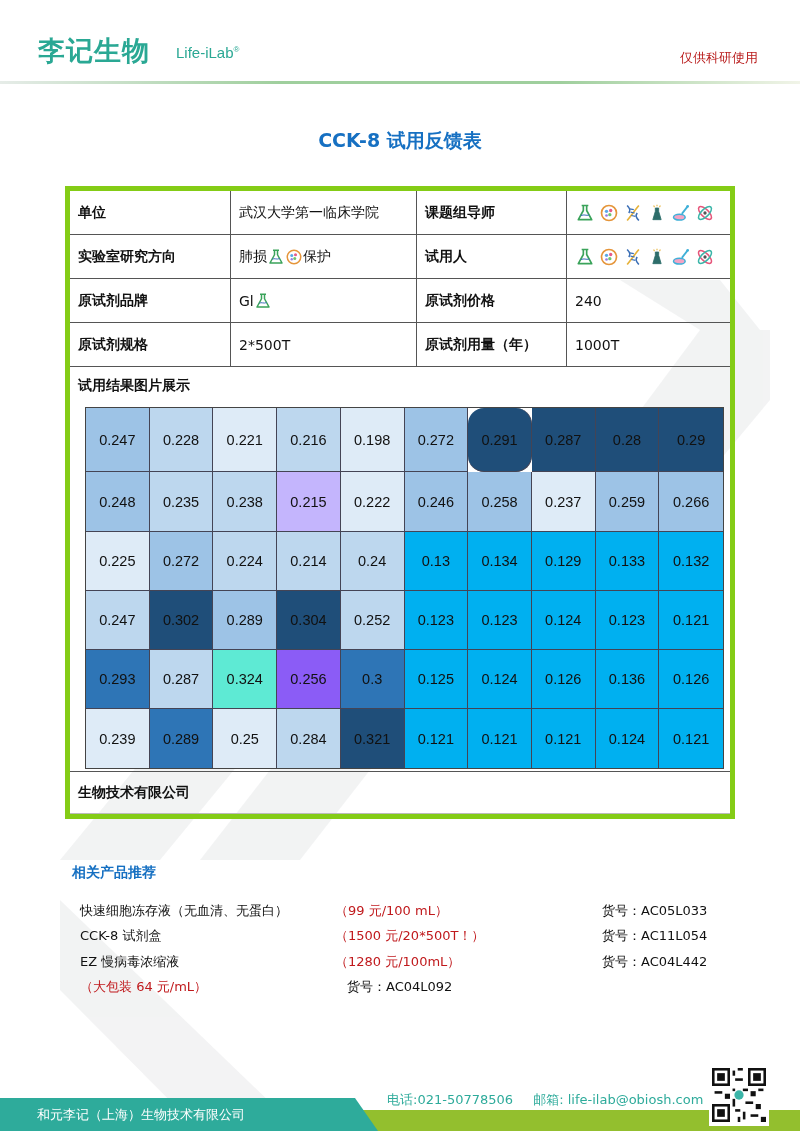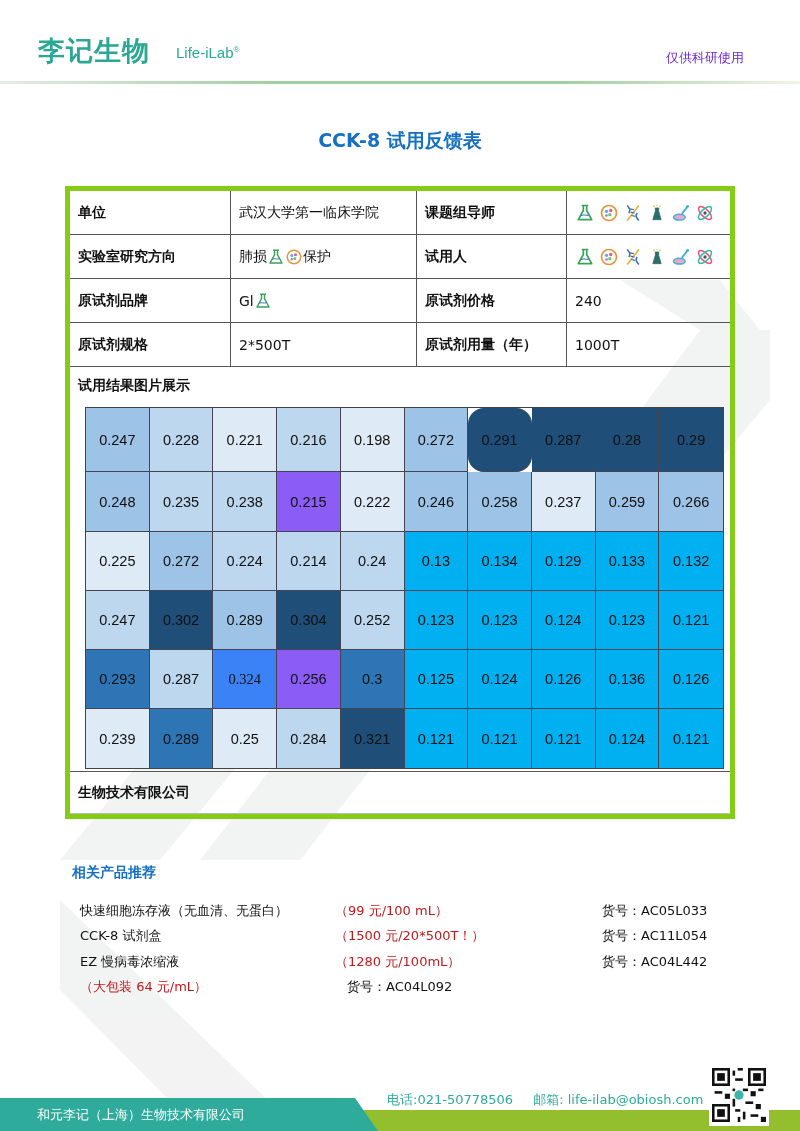--- a/index.html
+++ b/index.html
@@ -4,21 +4,21 @@
 <style>
   * { box-sizing: border-box; margin: 0; padding: 0; }
   html, body { width: 800px; height: 1131px; background: #ffffff; }
   body { position: relative; overflow: hidden; font-family: "DejaVu Sans", "Liberation Sans", sans-serif; color: #111; }
 
   
   .header { position: absolute; left: 0; top: 0; width: 800px; height: 84px; }
   .logo-cn { position: absolute; left: 38px; top: 33px; font-size: 27px; font-weight: 900; color: #2aa894; letter-spacing: 1px; }
   .logo-en { position: absolute; left: 176px; top: 44px; font-size: 15px; color: #2aa894; font-family: "Liberation Sans", sans-serif; }
   .logo-en sup { font-size: 8px; }
-  .header-note { position: absolute; right: 56px; top: 49px; font-size: 13px; color: #6d28d9; }
+  .header-note { position: absolute; right: 42px; top: 49px; font-size: 13px; color: #b91c1c; }
   .header-line { position: absolute; left: 0; top: 81px; width: 800px; height: 3px;
     background: linear-gradient(to right, #e6ece8 0%, #9fcf9d 35%, #9fcf9d 70%, #f1f4e8 100%); }
 
   
   .watermark { position: absolute; left: 0; top: 0; width: 800px; height: 1131px; pointer-events: none; z-index: 1; }
 
   .title { position: absolute; left: 0; top: 128px; width: 800px; text-align: center; font-size: 19px; font-weight: bold; color: #1670c2; z-index: 2; }
 
   
   .form { position: absolute; left: 65px; top: 186px; width: 670px; border: 5px solid #84cc16; z-index: 2; }
@@ -217,21 +217,21 @@
         <div class="g r0" style="background: rgb(189, 215, 238);">0.216</div>
         <div class="g r0" style="background: rgb(222, 235, 247);">0.198</div>
         <div class="g r0" style="background: rgb(157, 195, 230);">0.272</div>
         <div class="g r0" style="background: rgb(31, 78, 121); border-radius: 16px;">0.291</div>
         <div class="g r0" style="background: rgb(31, 78, 121);">0.287</div>
         <div class="g r0" style="background: rgb(31, 78, 121);">0.28</div>
         <div class="g r0 last-col" style="background: rgb(31, 78, 121);">0.29</div>
         <div class="g r1" style="background: rgb(157, 195, 230);">0.248</div>
         <div class="g r1" style="background: rgb(189, 215, 238);">0.235</div>
         <div class="g r1" style="background: rgb(189, 215, 238);">0.238</div>
-        <div class="g r1" style="background: #8b5cf6;">0.215</div>
+        <div class="g r1" style="background: #c4b5fd;">0.215</div>
         <div class="g r1" style="background: rgb(222, 235, 247);">0.222</div>
         <div class="g r1" style="background: rgb(157, 195, 230);">0.246</div>
         <div class="g r1" style="background: rgb(157, 195, 230);">0.258</div>
         <div class="g r1" style="background: rgb(222, 235, 247);">0.237</div>
         <div class="g r1" style="background: rgb(157, 195, 230);">0.259</div>
         <div class="g r1 last-col" style="background: rgb(157, 195, 230);">0.266</div>
         <div class="g r2" style="background: rgb(222, 235, 247);">0.225</div>
         <div class="g r2" style="background: rgb(157, 195, 230);">0.272</div>
         <div class="g r2" style="background: rgb(189, 215, 238);">0.224</div>
         <div class="g r2" style="background: rgb(189, 215, 238);">0.214</div>
@@ -246,21 +246,21 @@
         <div class="g r3" style="background: rgb(157, 195, 230);">0.289</div>
         <div class="g r3" style="background: rgb(31, 78, 121);">0.304</div>
         <div class="g r3" style="background: rgb(189, 215, 238);">0.252</div>
         <div class="g r3" style="background: rgb(0, 176, 240);">0.123</div>
         <div class="g r3" style="background: rgb(0, 176, 240);">0.123</div>
         <div class="g r3" style="background: rgb(0, 176, 240);">0.124</div>
         <div class="g r3" style="background: rgb(0, 176, 240);">0.123</div>
         <div class="g r3 last-col" style="background: rgb(0, 176, 240);">0.121</div>
         <div class="g r4" style="background: rgb(46, 117, 182);">0.293</div>
         <div class="g r4" style="background: rgb(189, 215, 238);">0.287</div>
-        <div class="g r4" style="background: #3b82f6; font-family: Liberation Serif, serif;">0.324</div>
+        <div class="g r4" style="background: #5eead4;">0.324</div>
         <div class="g r4" style="background: #8b5cf6;">0.256</div>
         <div class="g r4" style="background: rgb(46, 117, 182);">0.3</div>
         <div class="g r4" style="background: rgb(0, 176, 240);">0.125</div>
         <div class="g r4" style="background: rgb(0, 176, 240);">0.124</div>
         <div class="g r4" style="background: rgb(0, 176, 240);">0.126</div>
         <div class="g r4" style="background: rgb(0, 176, 240);">0.136</div>
         <div class="g r4 last-col" style="background: rgb(0, 176, 240);">0.126</div>
         <div class="g r5 last-row" style="background: rgb(222, 235, 247);">0.239</div>
         <div class="g r5 last-row" style="background: rgb(46, 117, 182);">0.289</div>
         <div class="g r5 last-row" style="background: rgb(222, 235, 247);">0.25</div>

